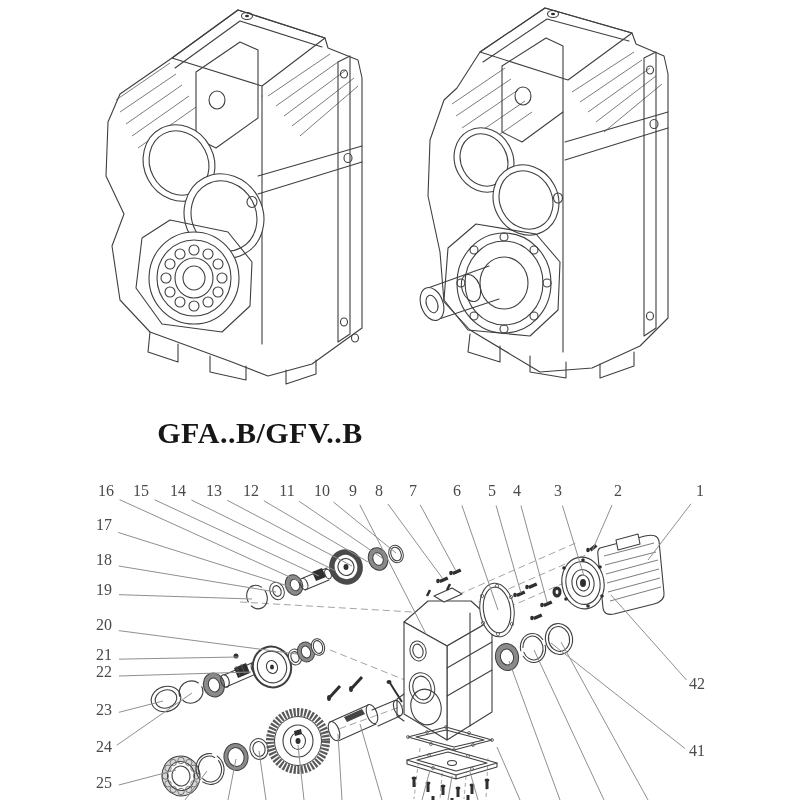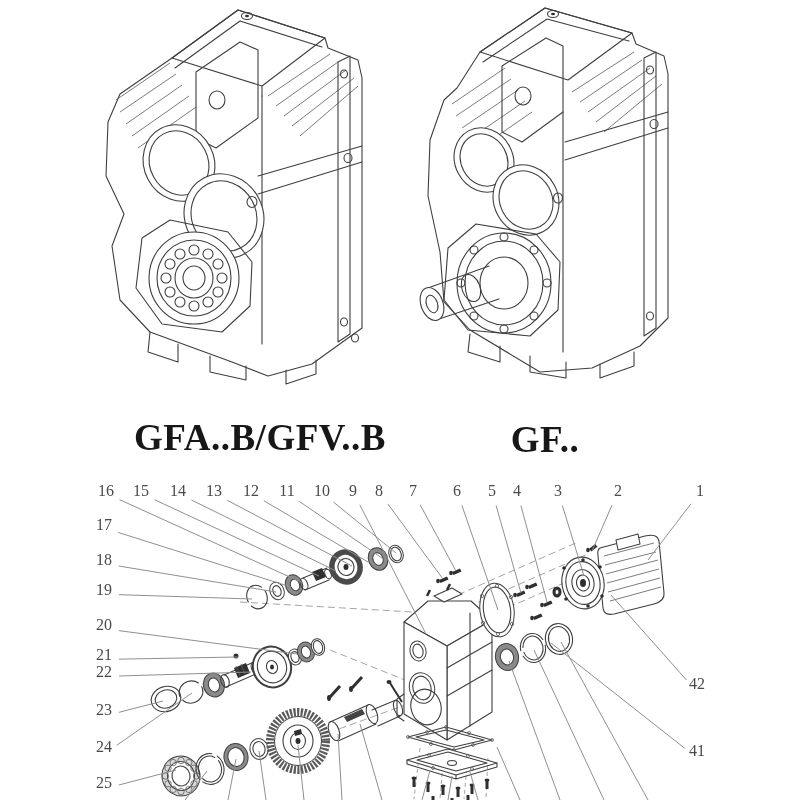--- a/index.html
+++ b/index.html
@@ -1,18 +1,18 @@
 <!DOCTYPE html>
 <html><head>
 <meta charset="utf-8">
 <style>
   html,body{margin:0;padding:0;background:#ffffff;}
   .page{position:relative;width:800px;height:800px;background:#ffffff;overflow:hidden;
         font-family:"Liberation Serif","DejaVu Serif",serif;}
-  .model-label{position:absolute;font-weight:700;font-size:37px;color:#171717;
+  .model-label{position:absolute;font-weight:700;font-size:30px;color:#171717;
                letter-spacing:.5px;text-align:center;white-space:nowrap;}
   #lbl-left{left:120px;top:416px;width:280px;}
   #lbl-right{left:475px;top:418px;width:140px;}
   svg{position:absolute;left:0;top:0;}
   .ln{stroke:#3f3f3f;fill:none;stroke-width:1.1;stroke-linejoin:round;stroke-linecap:round;}
   .lnf{stroke:#3f3f3f;fill:#ffffff;stroke-width:1.1;stroke-linejoin:round;}
   .thin{stroke:#5a5a5a;fill:none;stroke-width:.8;}
   .dk{fill:#2f2f2f;stroke:none;}
   .gy{fill:#8a8a8a;stroke:#3f3f3f;stroke-width:1;}
   .wht{fill:#ffffff;stroke:#3f3f3f;stroke-width:1;}
@@ -404,15 +404,14 @@
           <text x="104" y="788" class="num">25</text>
           <line x1="684.9407919125348" y1="748.4582925991284" x2="551" y2="643" class="leader"></line>
           <text x="697" y="756" class="num">41</text>
           <line x1="686.5767572062465" y1="680.0896475231903" x2="611" y2="595" class="leader"></line>
           <text x="697" y="689" class="num">42</text>
         </g>
   </g>
 </svg>
 
 <div class="model-label" id="lbl-left">GFA..B/GFV..B</div>
-<div class="model-label" id="lbl-right">GF..</div>
 
 </div>
 
 </body></html>

